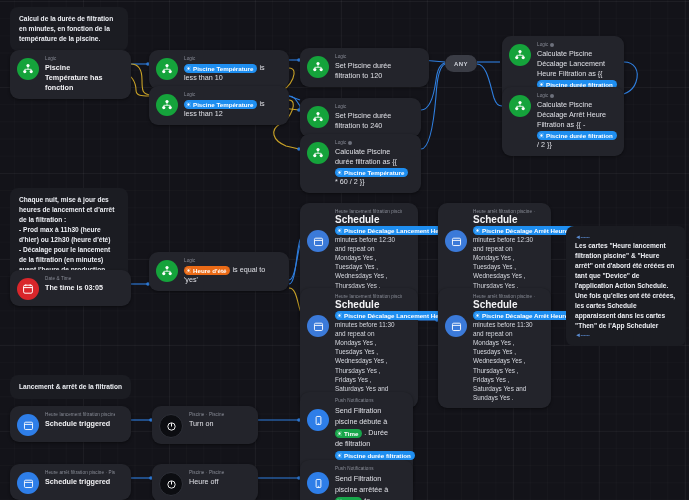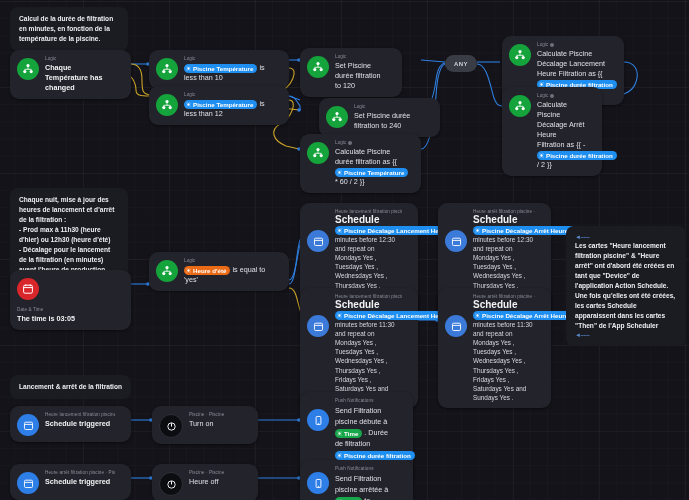--- a/index.html
+++ b/index.html
@@ -130,21 +130,21 @@
     <span class="ic green">
       <svg width="12" height="12" viewBox="0 0 12 12">
           <circle cx="6" cy="2.6" r="1.6" fill="#fff"></circle>
           <circle cx="2.8" cy="8.6" r="1.6" fill="#fff"></circle>
           <circle cx="9.2" cy="8.6" r="1.6" fill="#fff"></circle>
           <path d="M6 4.2v2.1M6 6.3H2.8v1M6 6.3h3.2v1" stroke="#fff" stroke-width="0.8" fill="none"></path>
         </svg>
     </span>
     <span class="body">
       <span class="kicker">Logic</span>
-      <div class="ttl">Chaque Température has changed</div>
+      <div class="ttl">Piscine Température has fonction</div>
     </span>
   </div>
 
   <div class="node" style="left:149px;top:50px;width:140px;">
     <span class="ic green">
       <svg width="12" height="12" viewBox="0 0 12 12">
           <circle cx="6" cy="2.6" r="1.6" fill="#fff"></circle>
           <circle cx="2.8" cy="8.6" r="1.6" fill="#fff"></circle>
           <circle cx="9.2" cy="8.6" r="1.6" fill="#fff"></circle>
           <path d="M6 4.2v2.1M6 6.3H2.8v1M6 6.3h3.2v1" stroke="#fff" stroke-width="0.8" fill="none"></path>
@@ -176,36 +176,36 @@
       <div class="ttl reg">
         <span class="tag bl">
             <i class="bullet"></i>
             <span>Piscine Température</span>
           </span>
         <span>is less than 12</span>
       </div>
     </span>
   </div>
 
-  <div class="node" style="left:300px;top:48px;width:102px;">
+  <div class="node" style="left:300px;top:48px;width:129px;">
     <span class="ic green">
       <svg width="12" height="12" viewBox="0 0 12 12">
           <circle cx="6" cy="2.6" r="1.6" fill="#fff"></circle>
           <circle cx="2.8" cy="8.6" r="1.6" fill="#fff"></circle>
           <circle cx="9.2" cy="8.6" r="1.6" fill="#fff"></circle>
           <path d="M6 4.2v2.1M6 6.3H2.8v1M6 6.3h3.2v1" stroke="#fff" stroke-width="0.8" fill="none"></path>
         </svg>
     </span>
     <span class="body">
       <span class="kicker">Logic</span>
       <div class="ttl reg">Set Piscine durée filtration to 120</div>
     </span>
   </div>
 
-  <div class="node" style="left:300px;top:98px;width:121px;margin-left:19px;">
+  <div class="node" style="left:300px;top:98px;width:121px;">
     <span class="ic green">
       <svg width="12" height="12" viewBox="0 0 12 12">
           <circle cx="6" cy="2.6" r="1.6" fill="#fff"></circle>
           <circle cx="2.8" cy="8.6" r="1.6" fill="#fff"></circle>
           <circle cx="9.2" cy="8.6" r="1.6" fill="#fff"></circle>
           <path d="M6 4.2v2.1M6 6.3H2.8v1M6 6.3h3.2v1" stroke="#fff" stroke-width="0.8" fill="none"></path>
         </svg>
     </span>
     <span class="body">
       <span class="kicker">Logic</span>
@@ -260,21 +260,21 @@
         <span>Calculate Piscine Décalage Lancement Heure Filtration as {{</span>
         <span class="tag bl">
             <i class="bullet"></i>
             <span>Piscine durée filtration</span>
           </span>
         <span>/ 2 }}</span>
       </div>
     </span>
   </div>
 
-  <div class="node" style="left:502px;top:87px;width:100px;">
+  <div class="node" style="left:502px;top:87px;width:122px;">
     <span class="ic green">
       <svg width="12" height="12" viewBox="0 0 12 12">
           <circle cx="6" cy="2.6" r="1.6" fill="#fff"></circle>
           <circle cx="2.8" cy="8.6" r="1.6" fill="#fff"></circle>
           <circle cx="9.2" cy="8.6" r="1.6" fill="#fff"></circle>
           <path d="M6 4.2v2.1M6 6.3H2.8v1M6 6.3h3.2v1" stroke="#fff" stroke-width="0.8" fill="none"></path>
         </svg>
     </span>
     <span class="body">
       <span class="kicker">
@@ -291,21 +291,21 @@
       </div>
     </span>
   </div>
 
   <div class="note" style="left:10px;top:188px;width:118px;">
     <span style="white-space:pre-line">Chaque nuit, mise à jour des heures de lancement et d'arrêt de la filtration :
 - Prod max à 11h30 (heure d'hier) ou 12h30 (heure d'été)
 - Décalage pour le lancement de la filtration (en minutes) avant l'heure de production max : Piscine Décalage = durée de filtration / 2</span>
   </div>
 
-  <div class="node" style="left:10px;top:270px;width:121px;flex-direction:column;">
+  <div class="node" style="left:10px;top:270px;width:121px;">
     <span class="ic red">
       <svg width="12" height="12" viewBox="0 0 12 12">
           <rect x="1.6" y="2.2" width="8.8" height="8" rx="1.4" fill="none" stroke="#fff" stroke-width="1"></rect>
           <path d="M1.6 4.6h8.8M3.8 1.4v1.8M8.2 1.4v1.8" stroke="#fff" stroke-width="1"></path>
         </svg>
     </span>
     <span class="body">
       <span class="kicker">Date &amp; Time</span>
       <div class="ttl">The time is 03:05</div>
     </span>

